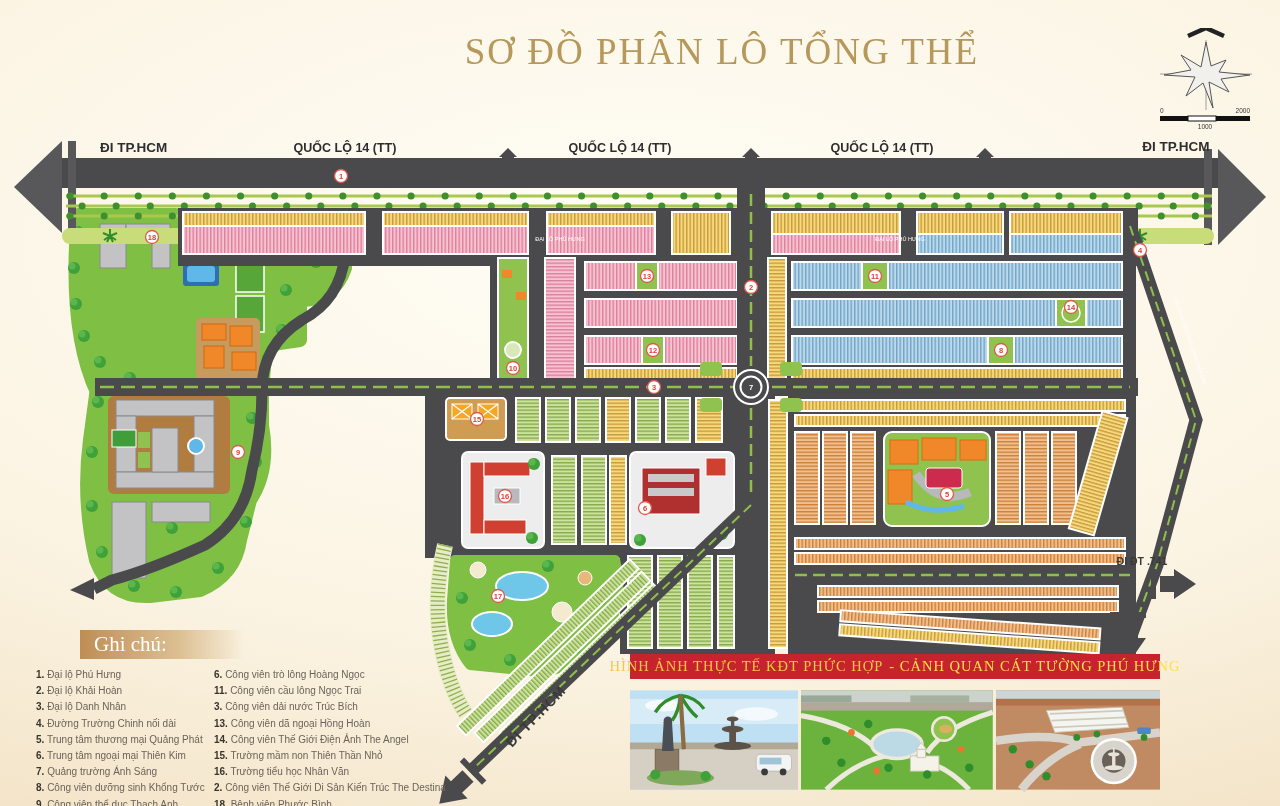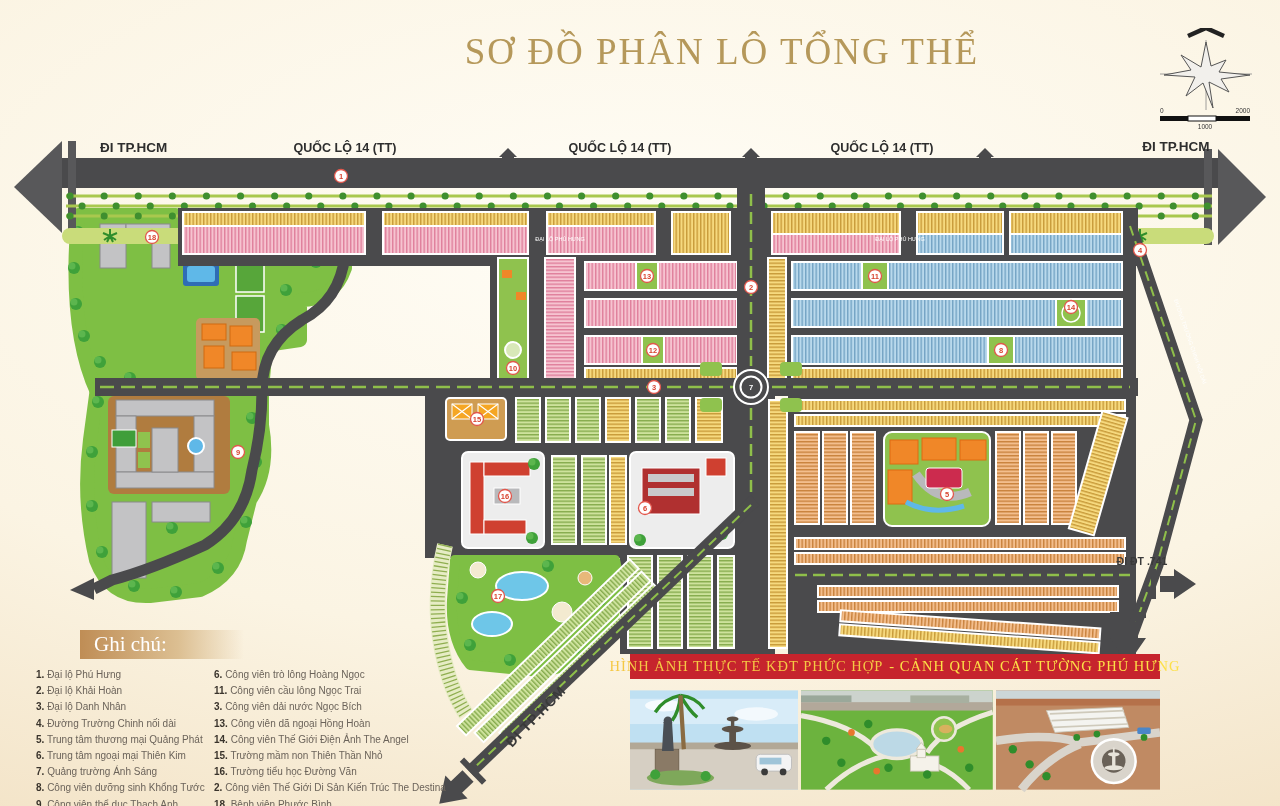--- a/index.html
+++ b/index.html
@@ -492,25 +492,25 @@
         <div class="li"><b>4.</b> <span>Đường Trường Chinh nối dài</span></div>
         <div class="li"><b>5.</b> <span>Trung tâm thương mại Quảng Phát</span></div>
         <div class="li"><b>6.</b> <span>Trung tâm ngoại mại Thiên Kim</span></div>
         <div class="li"><b>7.</b> <span>Quảng trường Ánh Sáng</span></div>
         <div class="li"><b>8.</b> <span>Công viên dưỡng sinh Khổng Tước</span></div>
         <div class="li"><b>9.</b> <span>Công viên thể dục Thạch Anh</span></div>
       </div>
       <div class="col2">
         <div class="li"><b>6.</b> <span>Công viên trò lông Hoàng Ngọc</span></div>
         <div class="li"><b>11.</b> <span>Công viên cầu lông Ngọc Trai</span></div>
-        <div class="li"><b>3.</b> <span>Công viên dải nước Ngọc Bích</span></div>
+        <div class="li"><b>3.</b> <span>Công viên dải nước Trúc Bích</span></div>
         <div class="li"><b>13.</b> <span>Công viên dã ngoại Hồng Hoàn</span></div>
         <div class="li"><b>14.</b> <span>Công viên Thế Giới Điện Ảnh The Angel</span></div>
         <div class="li"><b>15.</b> <span>Trường mầm non Thiên Thần Nhỏ</span></div>
-        <div class="li"><b>16.</b> <span>Trường tiểu học Đường Văn</span></div>
+        <div class="li"><b>16.</b> <span>Trường tiểu học Nhân Văn</span></div>
         <div class="li"><b>2.</b> <span>Công viên Thế Giới Di Sản Kiến Trúc The Destina</span></div>
         <div class="li"><b>18.</b> <span>Bệnh viện Phước Bình</span></div>
       </div>
     </div>
   </div>
 
   <div class="photos">
     <div class="banner">
       <span class="b1">HÌNH ẢNH THỰC TẾ KĐT PHỨC HỢP</span>
       <span class="b2">- CẢNH QUAN CÁT TƯỜNG PHÚ HƯNG</span>

